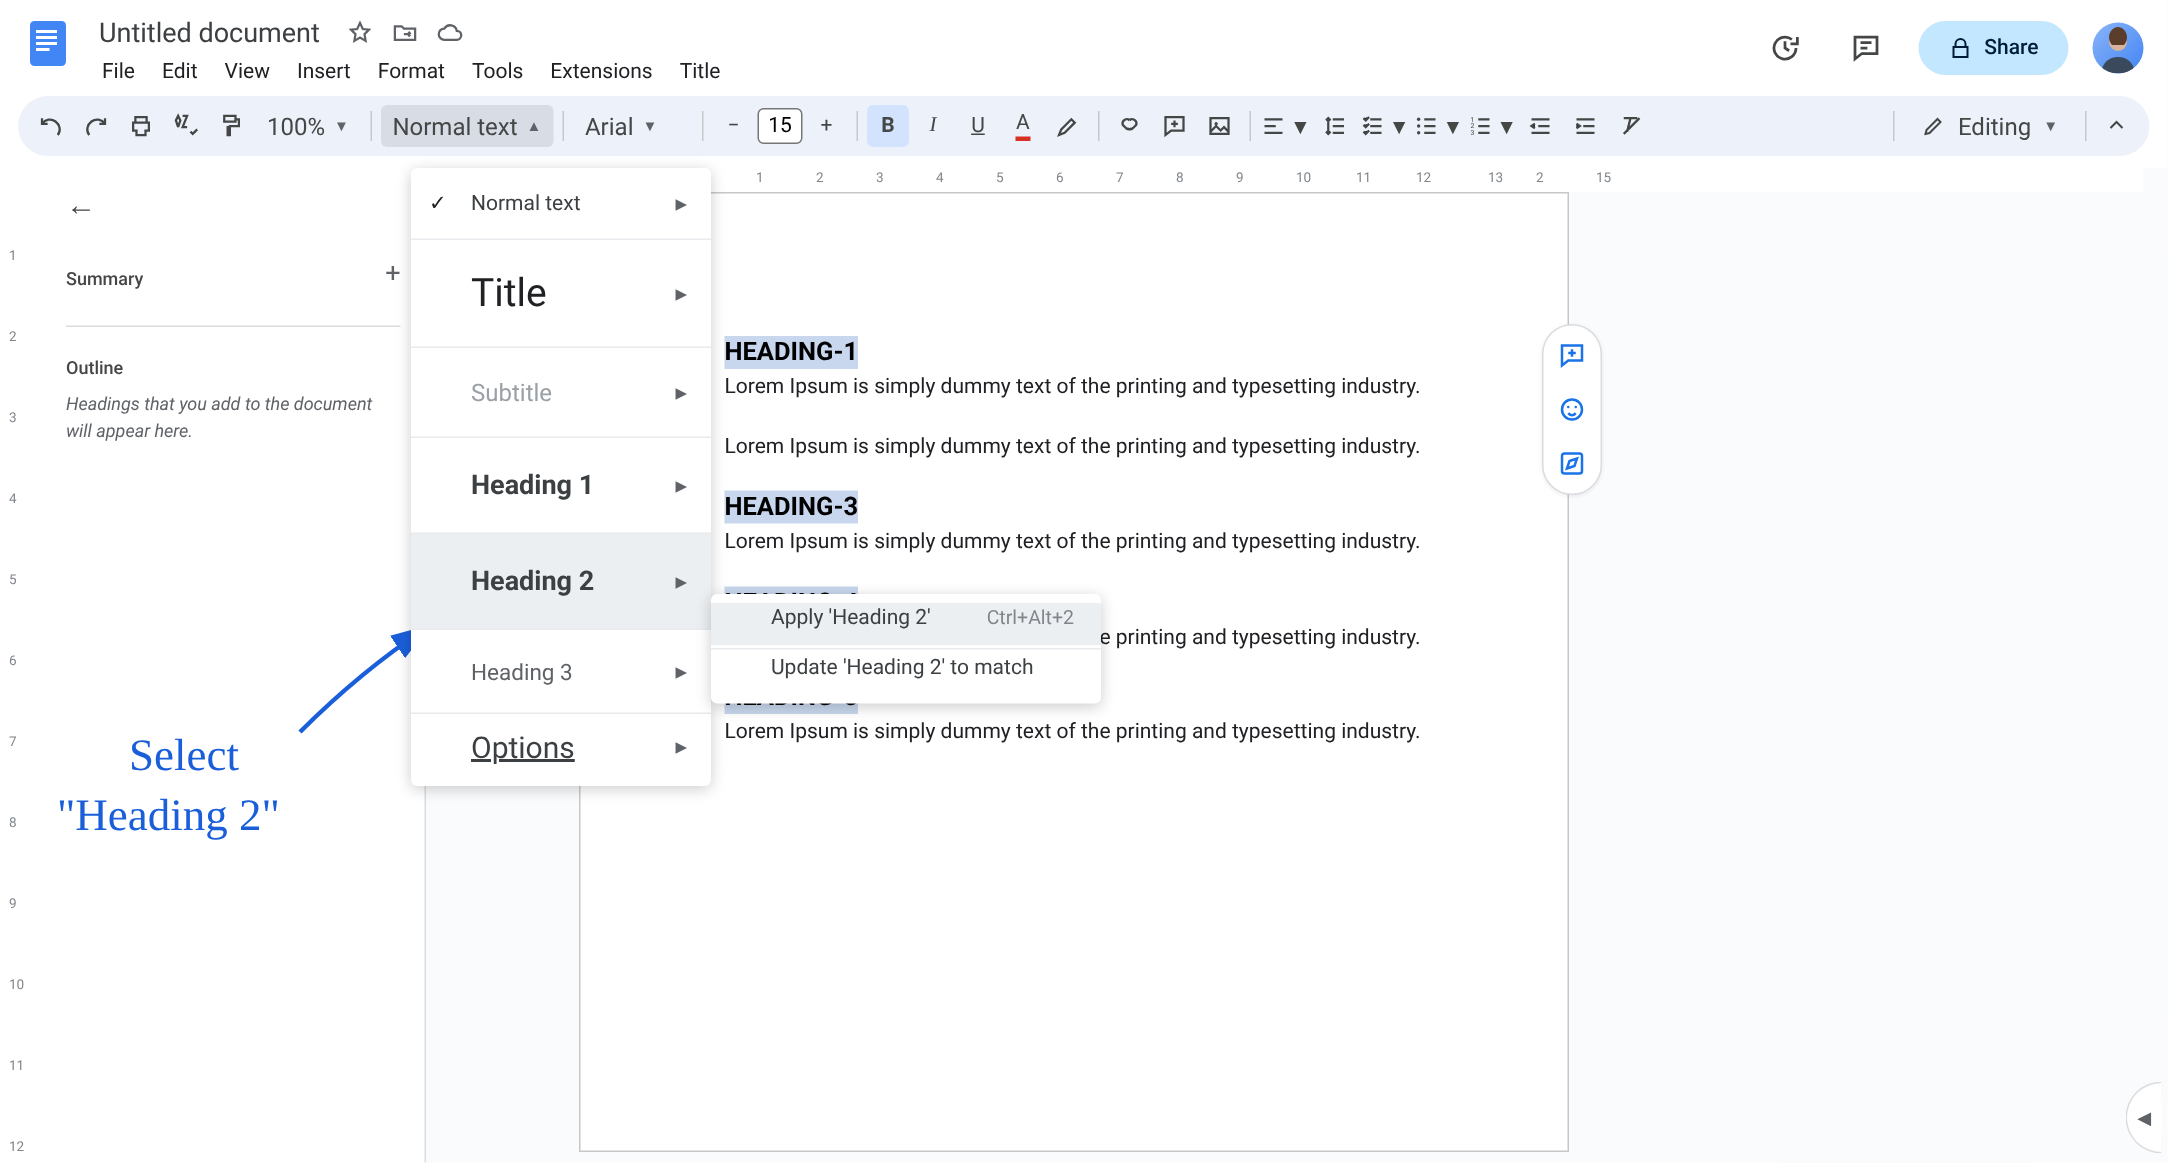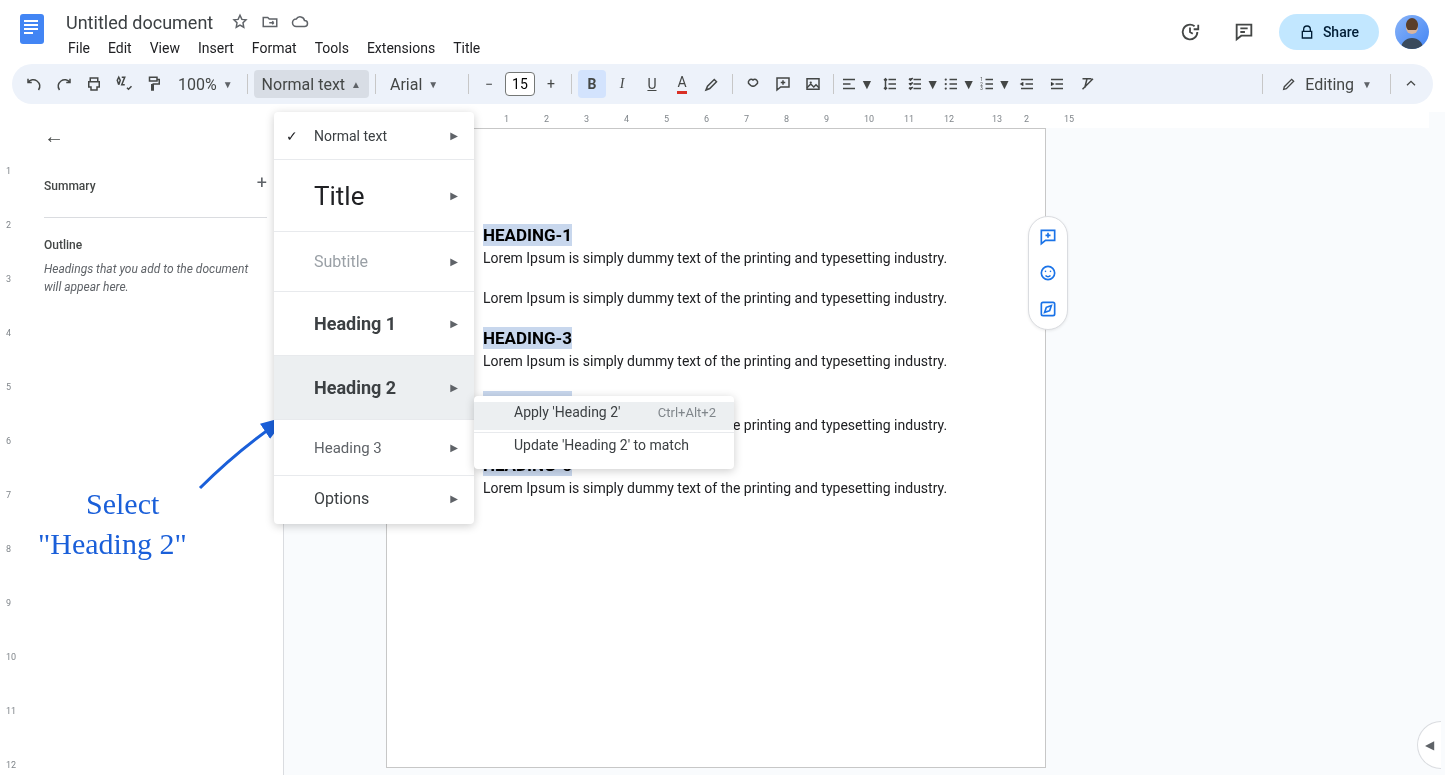--- a/index.html
+++ b/index.html
@@ -70,21 +70,21 @@
 .si-title .label { font-size: 26px; font-weight: 400; color: #202124;}
 .si-subtitle { height: 60px; }
 .si-subtitle .label { font-size: 16px; color: #9aa0a6; }
 .si-h1 { height: 64px; }
 .si-h1 .label { font-size: 18px; font-weight: 700; }
 .si-h2 { height: 64px; }
 .si-h2 .label { font-size: 18px; font-weight: 700; }
 .si-h3 { height: 56px; }
 .si-h3 .label { font-size: 15px; color: #5f6368; }
 .si-opt { height: 44px; }
-.si-opt .label { font-size: 16px; }
+.si-opt .label { font-size: 20px; text-decoration: underline; }
 
 
 .styles-submenu { position: absolute; left: 474px; top: 396px; width: 260px; background: #fff; box-shadow: 0 2px 10px rgba(0,0,0,0.2); border-radius: 4px; z-index: 60; padding: 6px 0; }
 .sub-item { display: flex; justify-content: space-between; align-items: center; padding: 2px 18px 10px 40px; cursor: pointer; font-size: 14px; color: #3c4043; }
 .sub-item.hover { background: #eceff1; }
 .sub-short { color: #80868b; font-size: 13px; }
 .sub-sep { border: none; border-top: 1px solid #e8eaed; margin: 2px 0; }
 
 
 .float-actions { position: absolute; left: 1028px; top: 216px; width: 40px; background: #fff; border: 1px solid #dadce0; border-radius: 20px; display: flex; flex-direction: column; align-items: center; padding: 8px 0; gap: 12px; box-shadow: 0 1px 3px rgba(0,0,0,0.08); }

